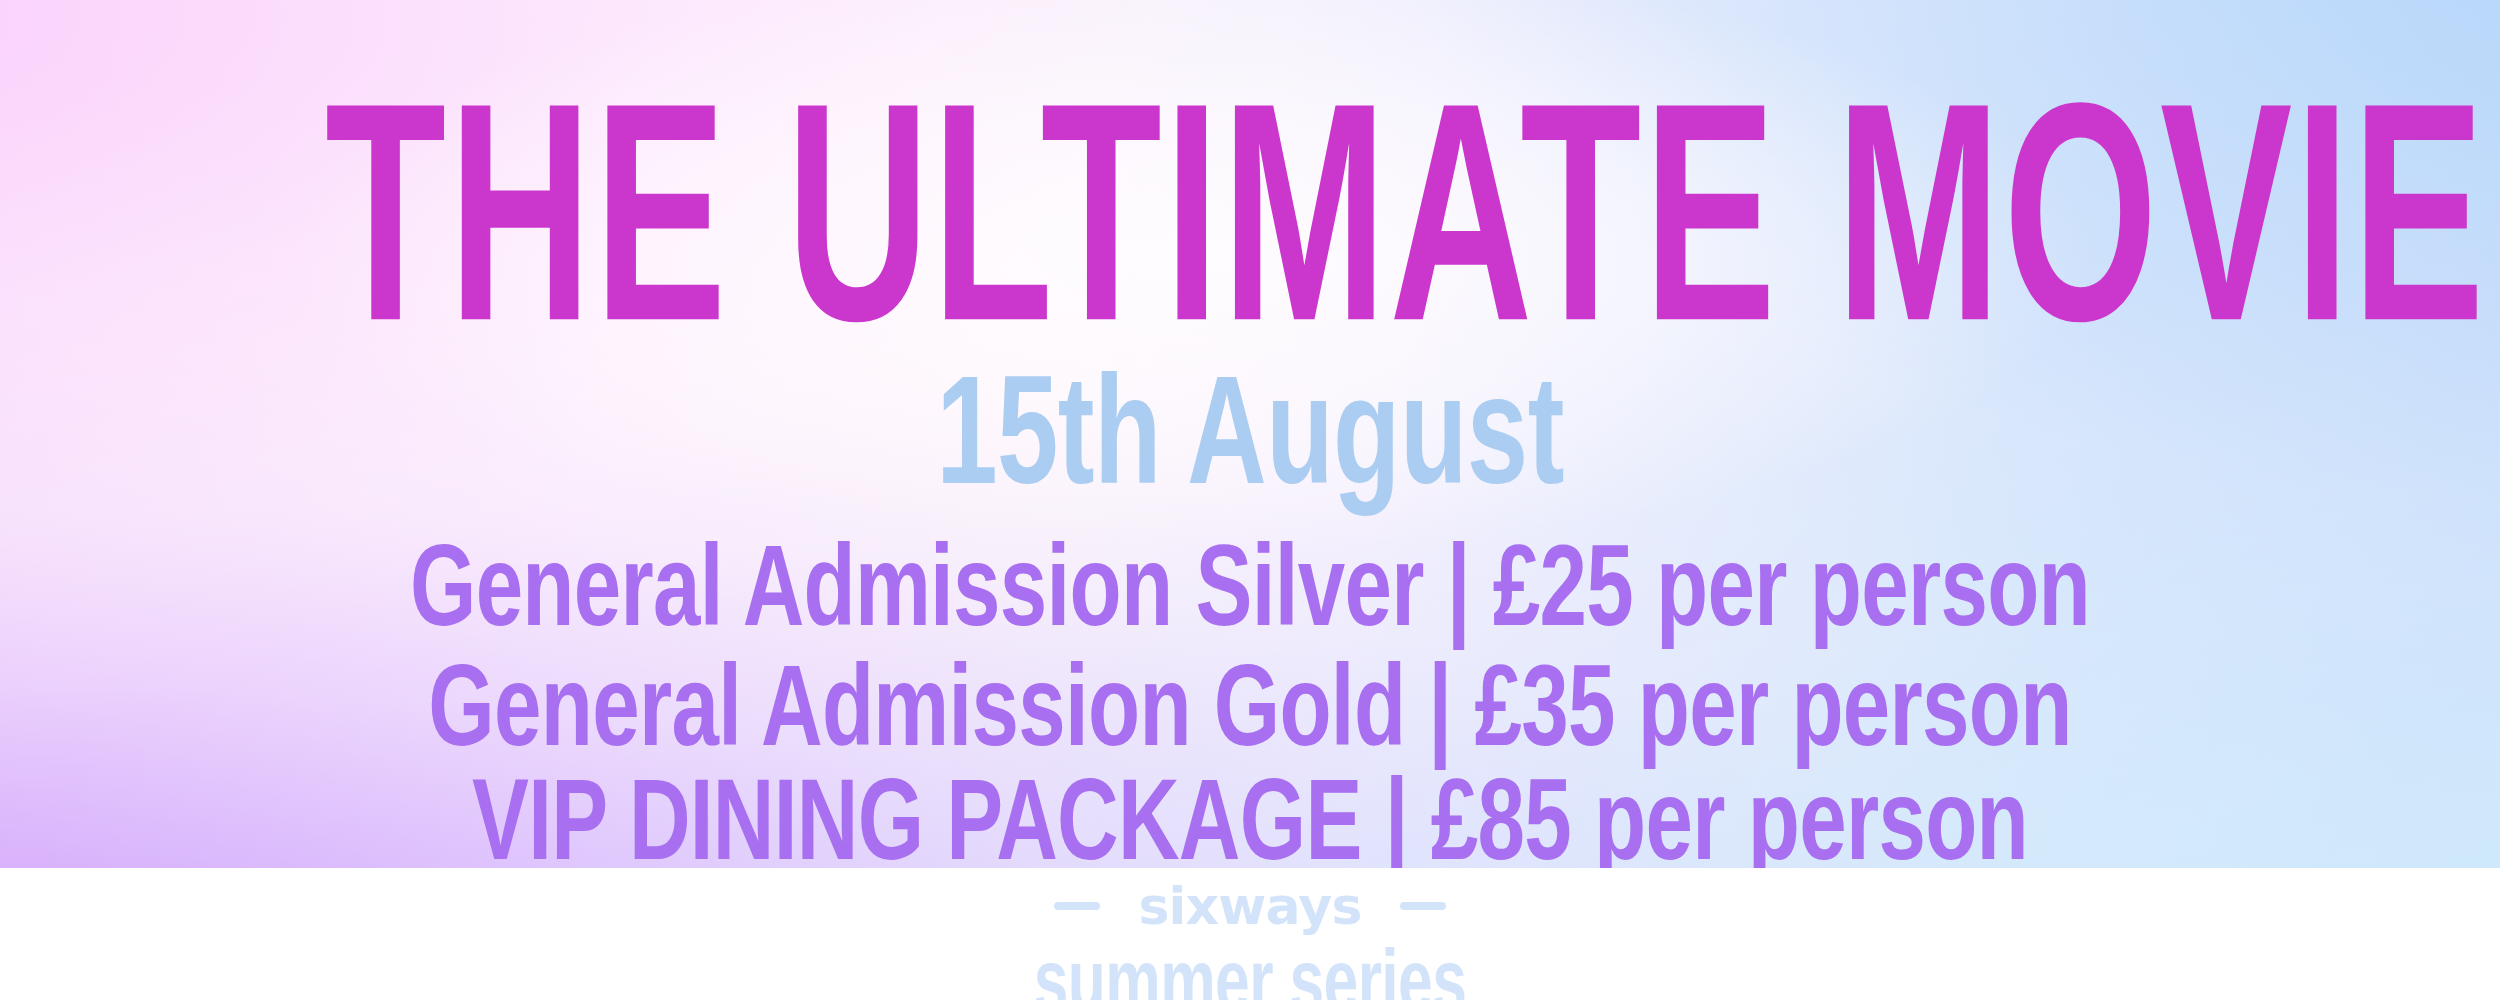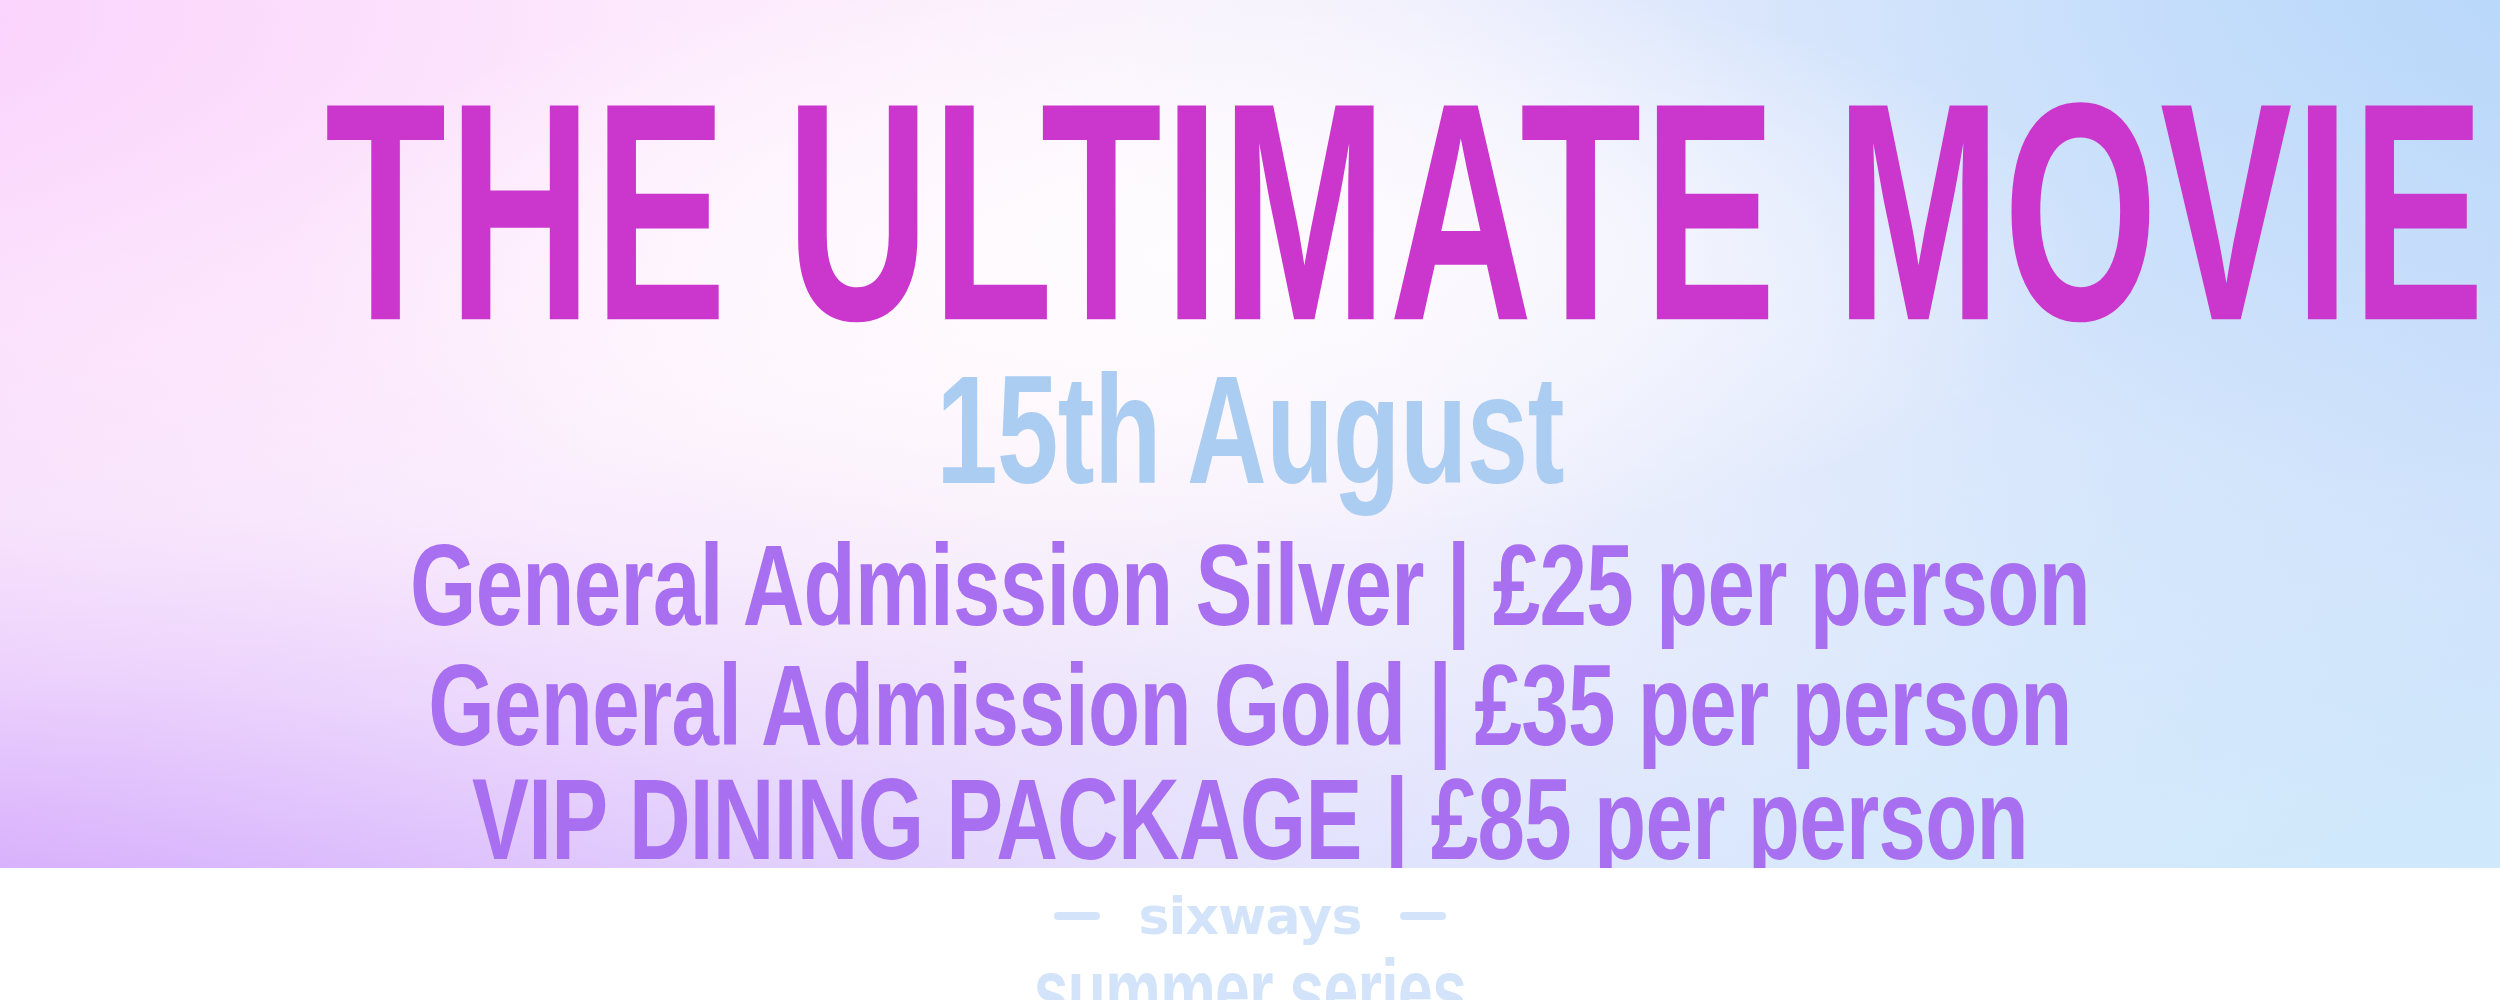--- a/index.html
+++ b/index.html
@@ -175,21 +175,21 @@
     transform: translateX(-50%);
     text-align: center;
     width: 700px;
   }
 
   .logo-top {
     display: flex;
     align-items: center;
     justify-content: center;
     gap: 38px;
-    margin-top: 22px;
+    margin-top: 12px;
     height: 52px;
   }
 
   .logo-dash {
     display: block;
     width: 46px;
     height: 8px;
     border-radius: 4px;
     background: #d3e4fa;
   }

